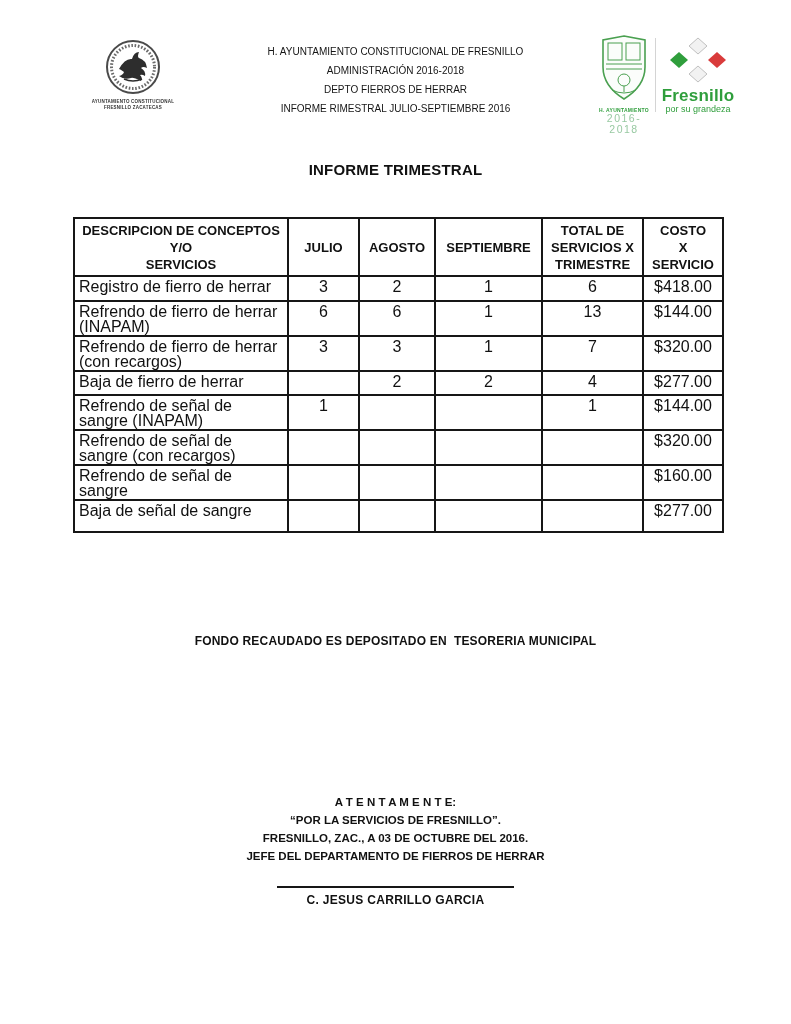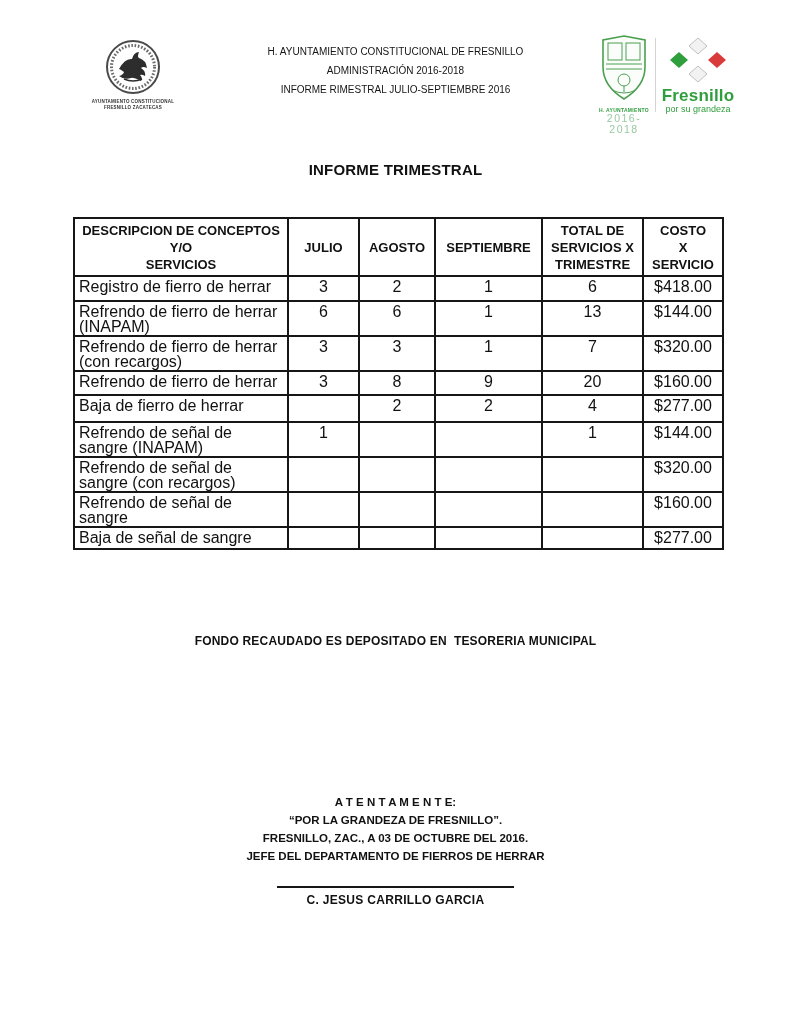--- a/index.html
+++ b/index.html
@@ -76,20 +76,21 @@
       </svg>
       <div class="seal-caption">
         <div>AYUNTAMIENTO CONSTITUCIONAL</div>
         <div>FRESNILLO ZACATECAS</div>
       </div>
     </div>
 
     <div class="header-text">
       <div>H. AYUNTAMIENTO CONSTITUCIONAL DE FRESNILLO</div>
       <div>ADMINISTRACIÓN 2016-2018</div>
+      <div>DEPTO FIERROS DE HERRAR</div>
       <div>INFORME RIMESTRAL JULIO-SEPTIEMBRE 2016</div>
     </div>
 
     <div class="right-logos">
       <div class="crest">
         <svg width="48" height="68" viewBox="0 0 48 68">
           <path class="crest-stroke" d="M24 2 L45 6 V33 Q45 52 24 65 Q3 52 3 33 V6 Z" style="fill:#fbfdfb"></path>
           <rect class="crest-thin" x="8" y="9" width="14" height="17"></rect>
           <rect class="crest-thin" x="26" y="9" width="14" height="17"></rect>
           <path class="crest-thin" d="M6 30 H42 M6 35 H42"></path>
@@ -161,28 +162,20 @@
         </tr>
         <tr>
           <td class="c-desc">Refrendo de fierro de herrar (con recargos)</td>
           <td class="c-num">3</td>
           <td class="c-num">3</td>
           <td class="c-num">1</td>
           <td class="c-num">7</td>
           <td class="c-cost">$320.00</td>
         </tr>
         <tr>
-          <td class="c-desc">Refrendo de fierro de herrar</td>
-          <td class="c-num">3</td>
-          <td class="c-num">8</td>
-          <td class="c-num">9</td>
-          <td class="c-num">20</td>
-          <td class="c-cost">$160.00</td>
-        </tr>
-        <tr>
           <td class="c-desc">Baja de fierro de herrar</td>
           <td class="c-num"></td>
           <td class="c-num">2</td>
           <td class="c-num">2</td>
           <td class="c-num">4</td>
           <td class="c-cost">$277.00</td>
         </tr>
         <tr>
           <td class="c-desc">Refrendo de señal de sangre (INAPAM)</td>
           <td class="c-num">1</td>
@@ -215,20 +208,20 @@
           <td class="c-num"></td>
           <td class="c-cost">$277.00</td>
         </tr>
     </tbody>
   </table>
 
   <div class="note">FONDO RECAUDADO ES DEPOSITADO EN  TESORERIA MUNICIPAL</div>
 
   <div class="closing">
     <div>A T E N T A M E N T E:</div>
-    <div>“POR LA GRANDEZA DE FRESNILLO”.</div>
+    <div>“POR LA SERVICIOS DE FRESNILLO”.</div>
     <div>FRESNILLO, ZAC., A 03 DE OCTUBRE DEL 2016.</div>
     <div>JEFE DEL DEPARTAMENTO DE FIERROS DE HERRAR</div>
   </div>
   <div class="sig-line"></div>
   <div class="sig-name">C. JESUS CARRILLO GARCIA</div>
 
 </div>
 
 </body></html>

